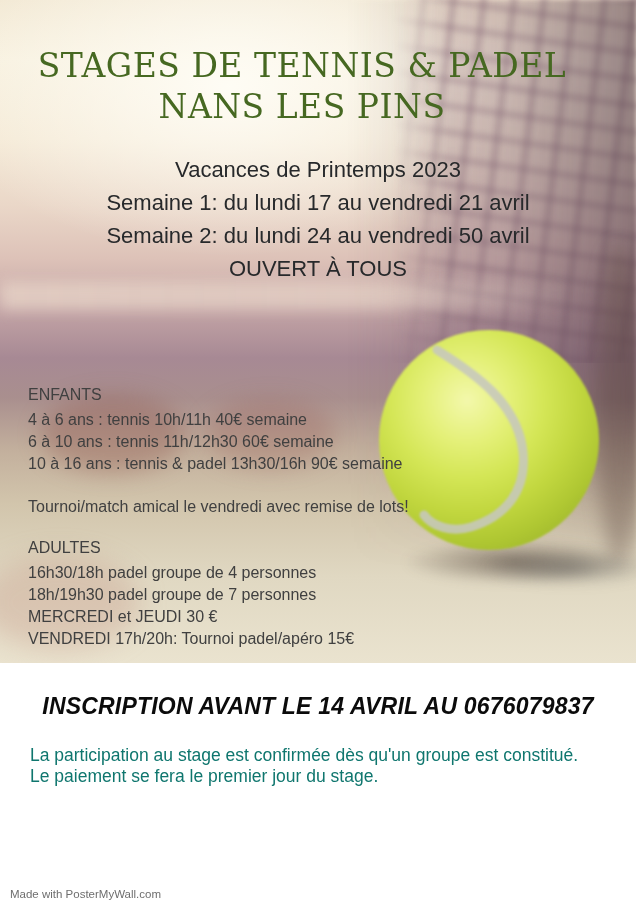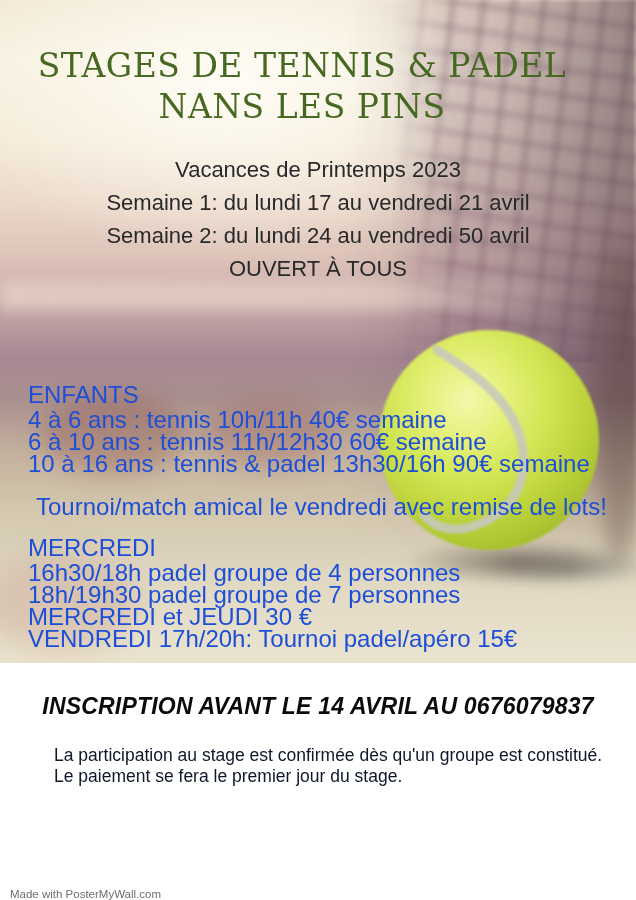--- a/index.html
+++ b/index.html
@@ -65,34 +65,34 @@
     position:absolute; top:45px; left:0; width:604px; text-align:center;
     font-family:"DejaVu Serif", serif;
     font-size:33px; line-height:41px; color:#466821; font-weight:400; letter-spacing:0.5px;
   }
   .subtitle {
     position:absolute; top:153px; left:0; width:636px; text-align:center;
     font-size:22px; line-height:33px; color:#27292b;
   }
   .info {
     position:absolute; top:384px; left:28px; width:600px;
-    font-size:24px; line-height:22px; color:#1d4ed8;
+    font-size:16px; line-height:22px; color:#404040;
   }
   .info .heading { margin-bottom:3px; }
-  .info .note { margin:21px 0 19px 8px; }
+  .info .note { margin:21px 0 19px 0; }
 
   
   .bottom { position:absolute; left:0; top:663px; width:636px; height:170px; background:#ffffff;border-radius:18px; }
   .inscription {
     margin-top:30px; width:636px; text-align:center;
     font-size:23px; font-weight:bold; font-style:italic; color:#0b0b0b; letter-spacing:0.2px;
   }
   .conditions {
-    margin-top:25px; padding-left:54px;
-    font-size:17.5px; line-height:21px; color:#0f172a;
+    margin-top:25px; padding-left:30px;
+    font-size:17.5px; line-height:21px; color:#0f766e;
   }
   .credit {
     position:absolute; left:10px; top:205px;
     font-size:11.5px; color:#6e6e6e;margin-top:20px;
   }
 </style>
 </head>
 <body>
 
 <div class="poster">
@@ -139,21 +139,21 @@
 
     <div class="info">
       <div class="grp">
         <div class="heading">ENFANTS</div>
         <div>4 à 6 ans : tennis 10h/11h 40€ semaine</div>
         <div>6 à 10 ans : tennis 11h/12h30 60€ semaine</div>
         <div>10 à 16 ans : tennis &amp; padel 13h30/16h 90€ semaine</div>
       </div>
       <div class="note">Tournoi/match amical le vendredi avec remise de lots!</div>
       <div class="grp">
-        <div class="heading">MERCREDI</div>
+        <div class="heading">ADULTES</div>
         <div>16h30/18h padel groupe de 4 personnes</div>
         <div>18h/19h30 padel groupe de 7 personnes</div>
         <div>MERCREDI et JEUDI 30 €</div>
         <div>VENDREDI 17h/20h: Tournoi padel/apéro 15€</div>
       </div>
     </div>
   </div>
 
   <div class="bottom">
     <div class="inscription">INSCRIPTION AVANT LE 14 AVRIL AU 0676079837</div>

